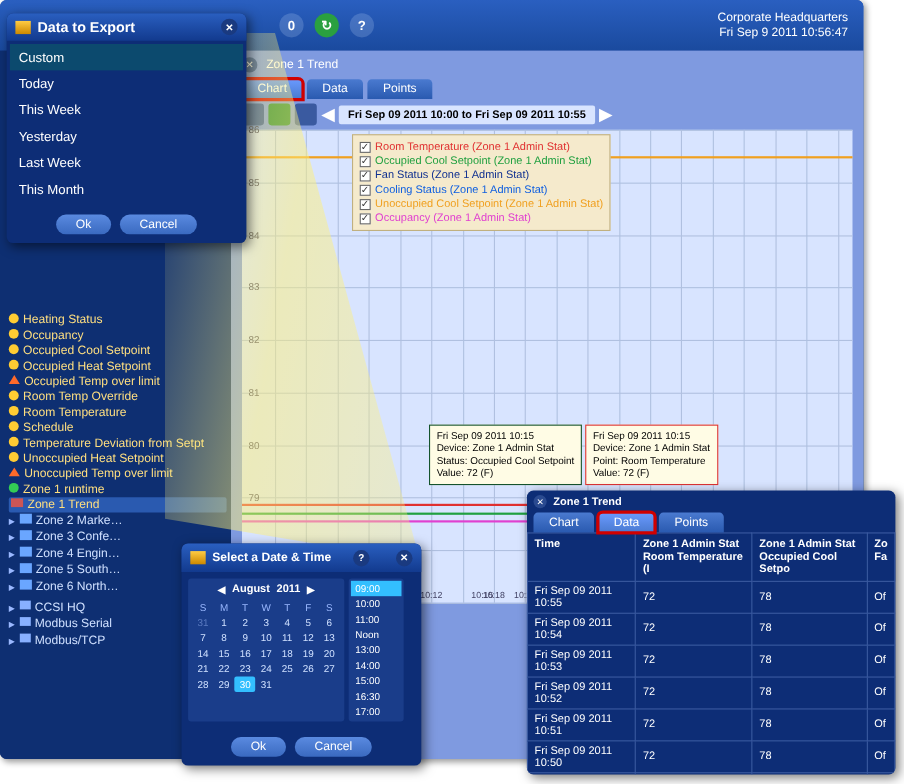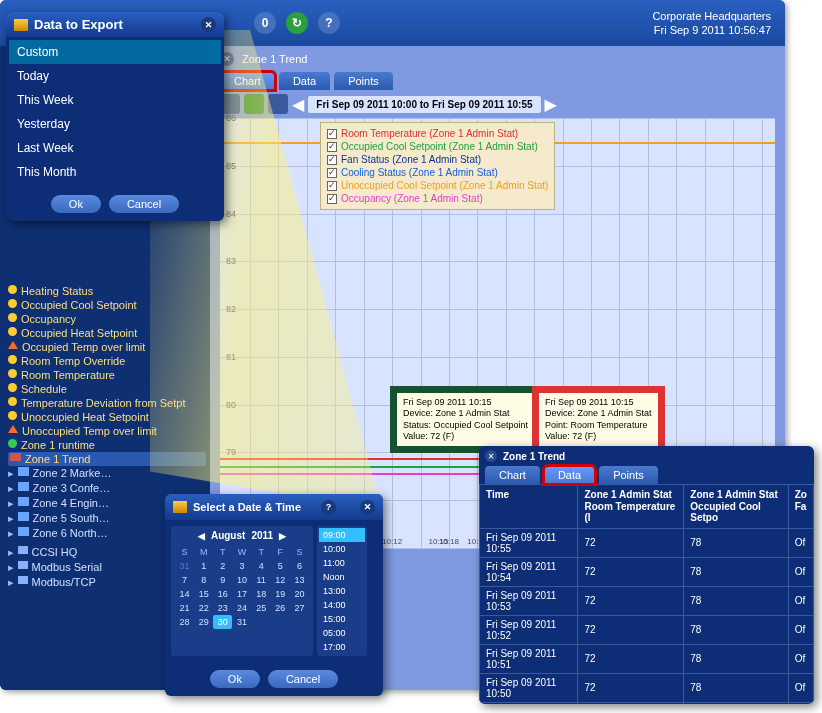--- a/index.html
+++ b/index.html
@@ -33,39 +33,39 @@
   .chart-area { position:relative; margin:0 10px; height:430px; background:#d8e4ff; }
   .chart-area .gridv { position:absolute; top:0; bottom:0; width:1px; background:#b0c0e0; }
   .chart-area .gridh { position:absolute; left:0; right:0; height:1px; background:#b0c0e0; }
   .chart-area .ylab { position:absolute; left:6px; font-size:9px; color:#446; }
   .chart-area .xlab { position:absolute; bottom:2px; font-size:8px; color:#446; transform:translateX(-50%);text-align:center; }
   .legend { position:absolute; left:100px; top:4px; background:#f5eacc; padding:4px 6px; font-size:10px; border:1px solid #c0b080; }
   .legend .row { display:flex; align-items:center; gap:4px; padding:1px 0;}
   .legend .ck { width:10px;height:10px;border:1px solid #666;background:#fff;position:relative;}
   .legend .ck.c::after{content:"✓";position:absolute;font-size:9px;top:-2px;left:0;color:#333;}
   .series-line { position:absolute; left:0; right:0; height:2px; }
-  .tooltip { position:absolute; background:#fffce5; border:7px solid #14532d; font-size:9px; padding:4px 6px; line-height:1.25; }
+  .tooltip { position:absolute; background:#fffce5; border:1px solid #14532d; font-size:9px; padding:4px 6px; line-height:1.25; }
   .tooltip.red { border-color:#d33; }
 
   
   .beam { position:absolute; left:150px; top:30px; width:400px; height:480px; background:linear-gradient(100deg, rgba(255,240,120,0) 0%, rgba(255,240,120,.5) 30%, rgba(255,240,120,.15) 100%); clip-path: polygon(0 0, 25% 0, 58% 100%, 0 92%); pointer-events:none; }
 
   
   .dlg { position:absolute; background:#0d2d76; border-radius:6px; box-shadow:3px 3px 10px rgba(0,0,0,.5); color:#fff; }
   .dlg .ttl { display:flex; align-items:center; gap:6px; padding:5px 8px; font-size:13px; font-weight:bold; background:linear-gradient(#2a5fc0,#123a8e); border-radius:6px 6px 0 0; }
   .dlg .ttl .grid-ic { width:14px;height:12px;background:linear-gradient(#ffcc44,#cc8800);}
   .dlg .ttl .cls { margin-left:auto; width:15px;height:15px;border-radius:50%;background:#1a3a80;display:flex;align-items:center;justify-content:center;font-size:9px;}
   .dlg .btnrow { display:flex; gap:8px; justify-content:center; padding:8px;}
   .dlg .btn { background:linear-gradient(#5a8ae0,#3a6ac0); color:#fff; font-size:11px; padding:3px 18px; border-radius:10px; border:none;}
 
   
   .exportdlg { left:6px; top:12px; width:218px; z-index:40; }
   .exportdlg ul { list-style:none; padding:3px; }
   .exportdlg li { font-size:12px; padding:5px 8px; color:#fff; }
-  .exportdlg li.sel { background:#0369a1; }
+  .exportdlg li.sel { background:#0c4a6e; }
 
   
   .dtpick { left:165px; top:494px; width:218px; z-index:35; }
   .dtpick .caption { font-size:11px; font-weight:bold; padding:2px 0; }
   .dtpick .body2 { display:flex; gap:4px; padding:6px; }
   .cal { background:#1a3d8a; border-radius:3px; width:142px; padding:4px; }
   .cal .nav { display:flex; justify-content:center; gap:6px; font-size:10px; font-weight:bold; align-items:center; }
   .cal .arrow { font-size:9px; }
   .cal table { width:100%; border-collapse:collapse; font-size:9px; color:#cfe0ff; margin-top:4px; }
   .cal th { color:#9ab8ff; font-weight:normal; padding:2px 0;}
@@ -102,25 +102,25 @@
   <div class="body">
     <div class="sidebar">
       <div style="height:232px"></div>
       <div id="tree-items">
           <div class="node">
             <span class="bulb"></span>
             <span>Heating Status</span>
           </div>
           <div class="node">
             <span class="bulb"></span>
+            <span>Occupancy</span>
+          </div>
+          <div class="node">
+            <span class="bulb"></span>
             <span>Occupied Cool Setpoint</span>
-          </div>
-          <div class="node">
-            <span class="bulb"></span>
-            <span>Occupancy</span>
           </div>
           <div class="node">
             <span class="bulb"></span>
             <span>Occupied Heat Setpoint</span>
           </div>
           <div class="node">
             <span class="tri"></span>
             <span>Occupied Temp over limit</span>
           </div>
           <div class="node">
@@ -431,21 +431,21 @@
       </table>
     </div>
     <div class="times" id="time-list">
         <div class="slot sel">09:00</div>
         <div class="slot">10:00</div>
         <div class="slot">11:00</div>
         <div class="slot">Noon</div>
         <div class="slot">13:00</div>
         <div class="slot">14:00</div>
         <div class="slot">15:00</div>
-        <div class="slot">05:00</div>
+        <div class="slot">16:30</div>
         <div class="slot">17:00</div>
       </div>
   </div>
   <div class="btnrow">
     <button class="btn">Ok</button>
     <button class="btn">Cancel</button>
   </div>
 </div>
 
 <div class="dlg datapop">

